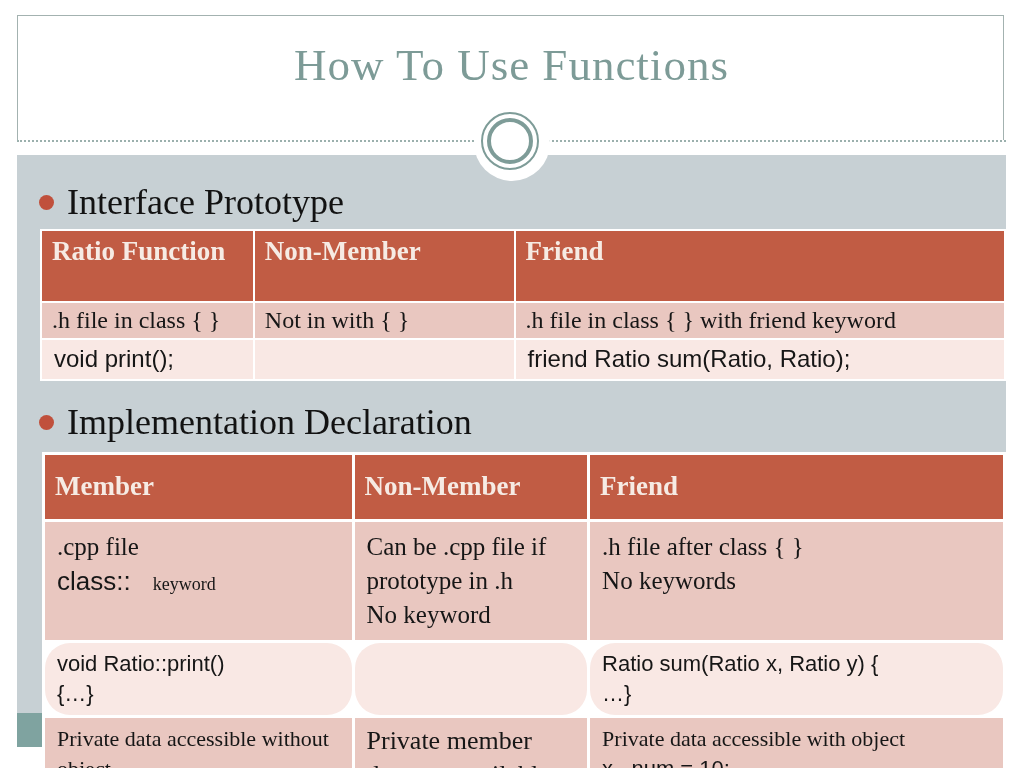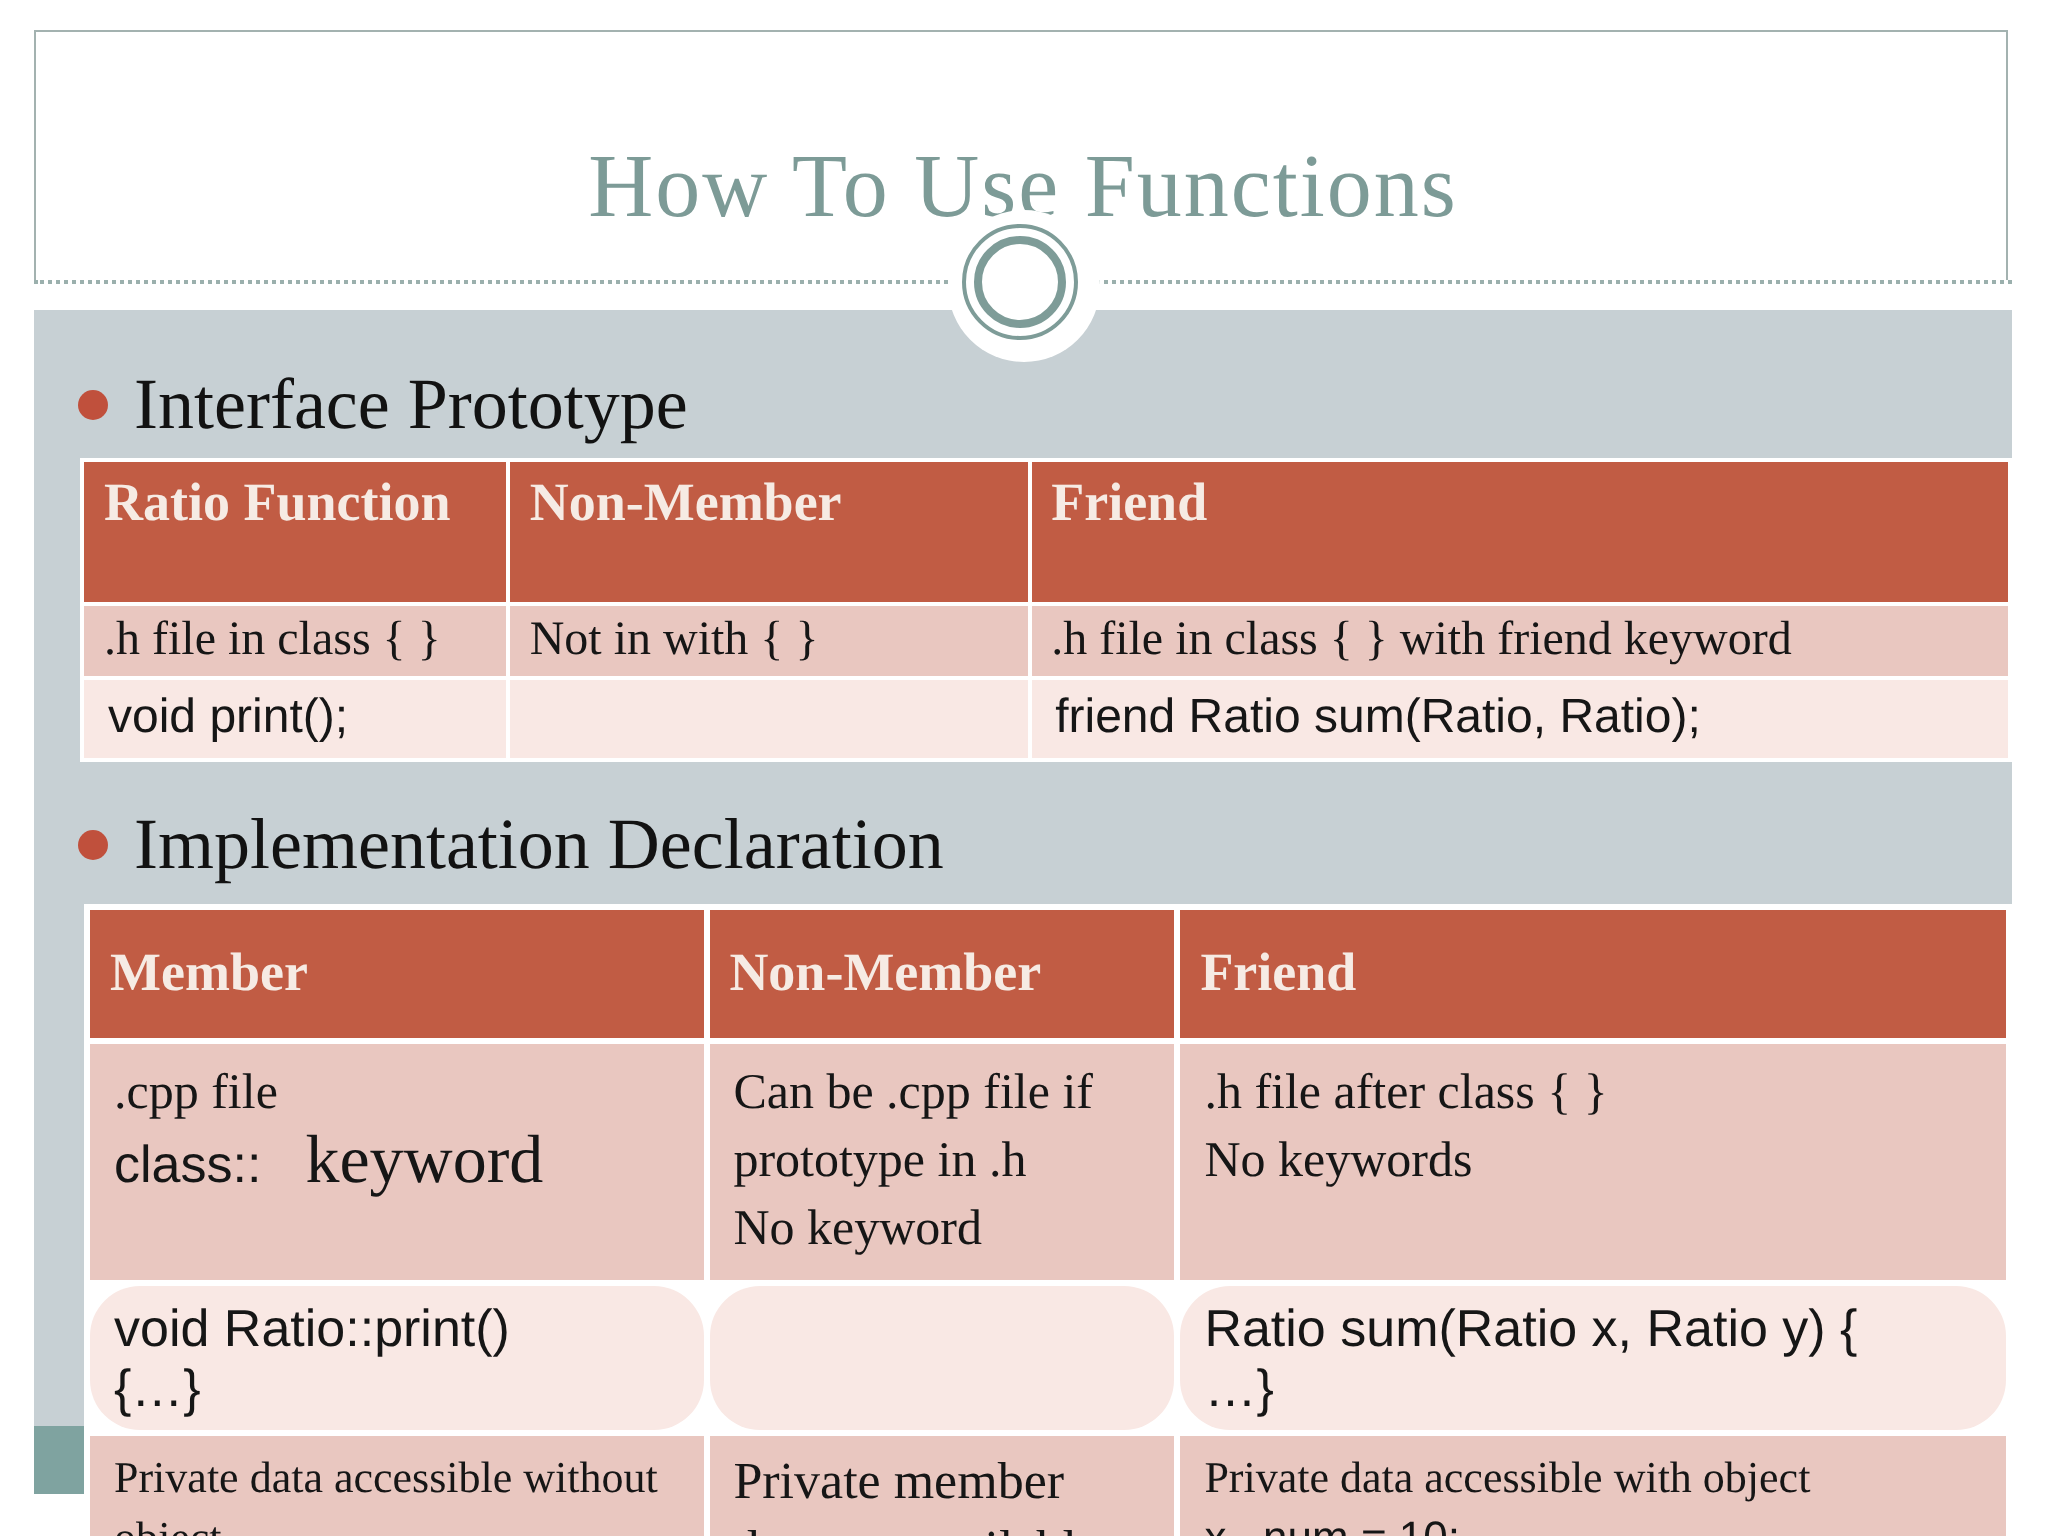--- a/index.html
+++ b/index.html
@@ -17,21 +17,21 @@
   
   .header-box {
     position: absolute; left: 0; top: 0;
     width: 987px; height: 125px;
     background: #ffffff;
     border: 1px solid var(--frame, #a3b2b0);
     border-bottom: none;
     box-sizing: border-box;
   }
   .slide-title {
-    position: absolute; left: 0; top: 52px; width: 989px;
+    position: absolute; left: 0; top: 24px; width: 989px;
     text-align: center;
     font-size: 45px; letter-spacing: 1px;
     color: var(--title, #7d9b97);
   }
   .dotted-line {
     position: absolute; left: 0; top: 125px;
     width: 989px; height: 0;
     border-top: 2px dotted var(--dots, #9bb0ad);
   }
   
@@ -101,25 +101,25 @@
   .mono { font-family: Liberation Sans, sans-serif; }
   
   #table-1 { left: 23px; top: 214px; border-spacing: 2px; }
   #table-1 th { font-size: 27px; line-height: 1.18; padding: 5px 10px; height: 70px; }
   #table-1 .row-dark td { font-size: 24px; padding: 4px 10px; height: 21px; }
   #table-1 .row-light td { font-size: 24px; padding: 5px 12px; height: 39px; }
   
   #table-2 { left: 25px; top: 437px; border-spacing: 3px; }
   #table-2 th { font-size: 27px; line-height: 1.1; padding: 17px 10px; height: 37px; }
   #table-2 .r1 td { font-size: 25px; line-height: 34px; padding: 8px 12px; height: 104px; }
-  #table-2 .r2 td { font-size: 26px; line-height: 30px; padding: 6px 12px; height: 57px; border-radius: 25px; }
+  #table-2 .r2 td { font-size: 22px; line-height: 30px; padding: 6px 12px; height: 57px; border-radius: 25px; }
   #table-2 .r3 td { font-size: 22px; line-height: 30px; padding: 6px 12px; height: 66px; }
   #table-2 .r3 td.big { font-size: 26px; line-height: 34px; }
   #table-2 .code-kw { font-size: 26px; }
-  #table-2 .kw-serif { font-family: "Liberation Serif", serif; font-size: 34px; margin-left: 22px; }
+  #table-2 .kw-serif { font-family: "Liberation Serif", serif; font-size: 18px; margin-left: 22px; }
 </style>
 </head>
 <body>
 
 <div class="slide">
 
   <div class="header-box"></div>
   <div class="slide-title">How To Use Functions</div>
   <div class="dotted-line"></div>
 

